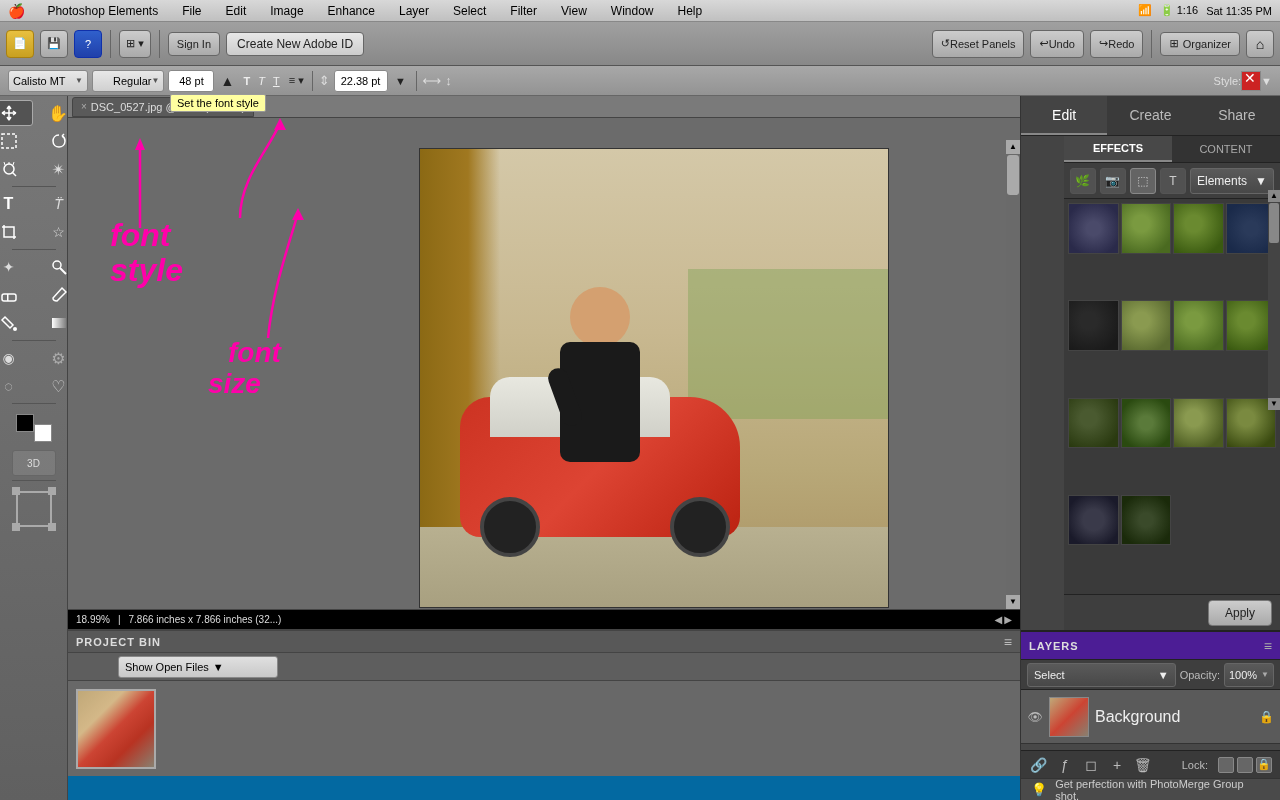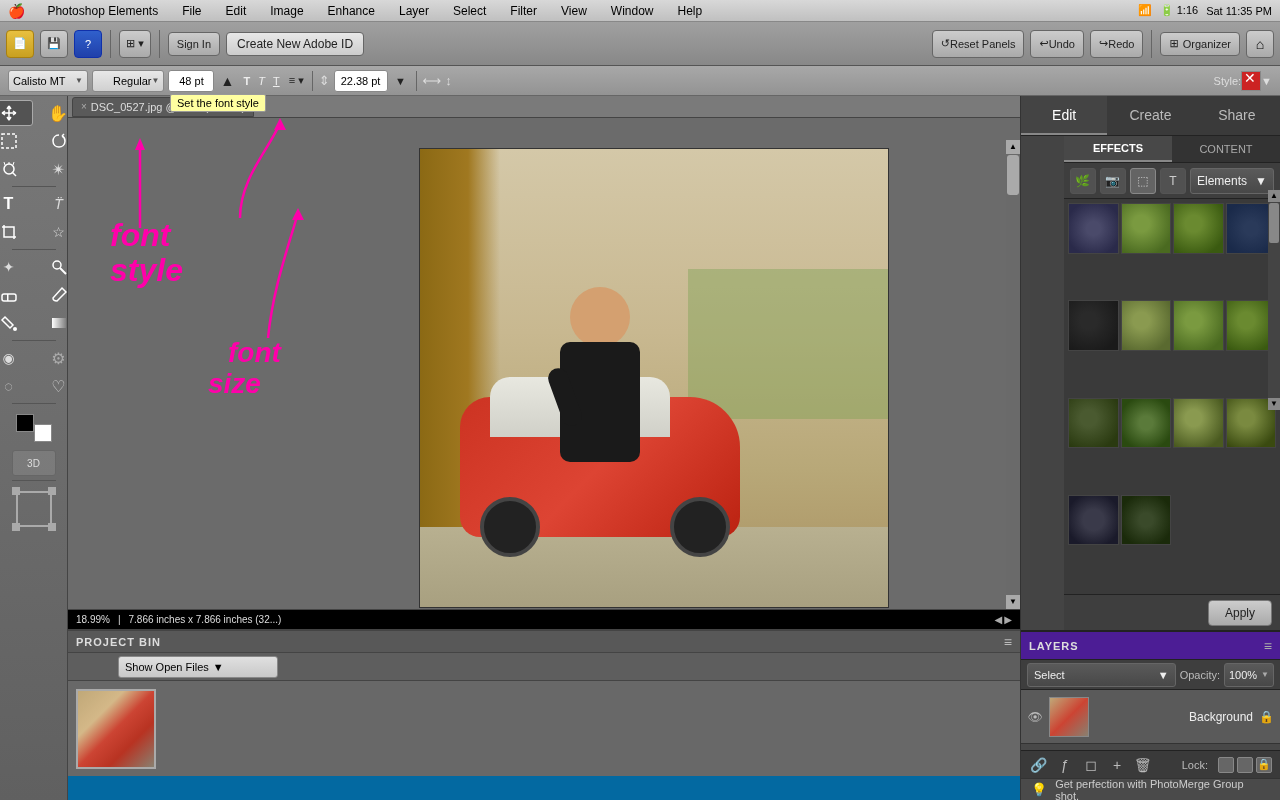--- a/index.html
+++ b/index.html
@@ -286,21 +286,21 @@
     #layers-list { background: #484848; min-height: 60px; }
     .layer-item {
       height: 54px; display: flex; align-items: center; padding: 0 6px; gap: 6px;
       border-bottom: 1px solid #333; background: #5a5a5a; cursor: pointer;
     }
     .layer-eye { width: 16px; height: 16px; display: flex; align-items: center; justify-content: center; cursor: pointer; color: #bbb; font-size: 12px; }
     .layer-thumb {
       width: 40px; height: 40px; border: 1px solid #888;
       background: linear-gradient(135deg, #c0a878 0%, #cc4433 50%, #888070 100%);
     }
-    .layer-name { flex: 1; font-size: 12px; color: #eee; text-align: right; }
+    .layer-name { flex: 1; font-size: 16px; color: #eee; }
     .layer-lock { color: #aaa; font-size: 12px; }
     #layers-bottom {
       height: 28px; background: #3a3a3a; display: flex; align-items: center;
       padding: 0 8px; gap: 6px; border-top: 1px solid #222;
     }
     .layers-bottom-btn { width: 20px; height: 20px; cursor: pointer; color: #bbb; font-size: 14px; display: flex; align-items: center; justify-content: center; }
     .lock-label { margin-left: auto; font-size: 11px; color: #bbb; }
 
     
     #bottom-status {

